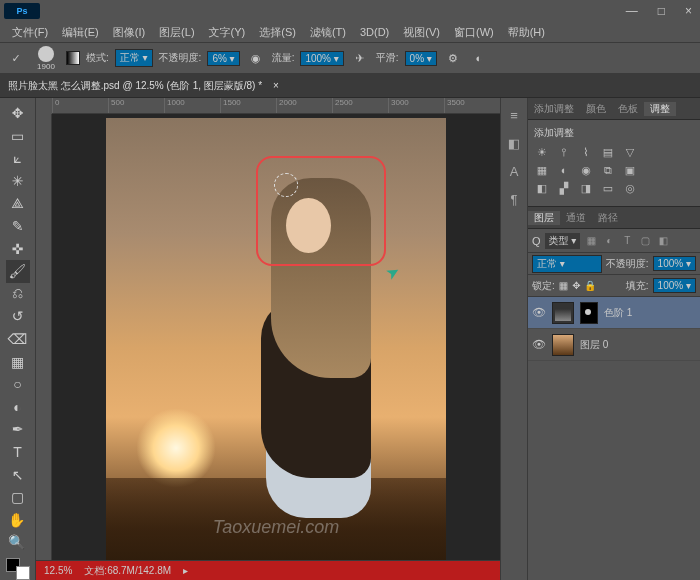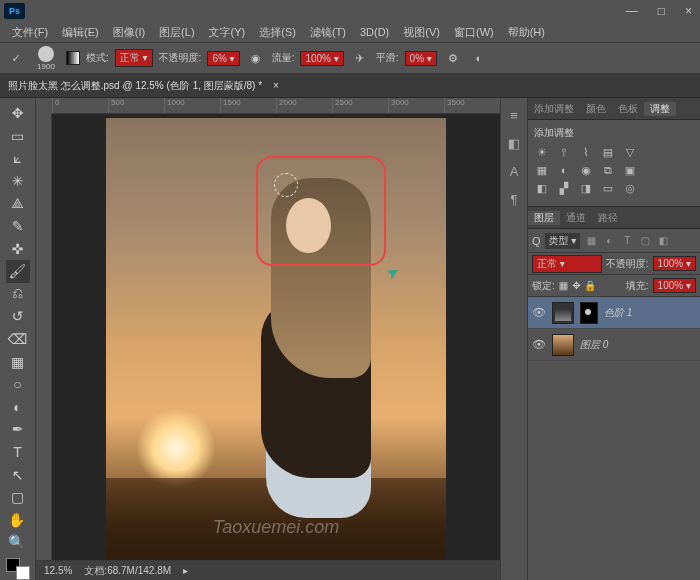--- a/index.html
+++ b/index.html
@@ -1,28 +1,28 @@
 <!DOCTYPE html>
 <html><head>
 <meta charset="utf-8">
 <style>
 * { margin: 0; padding: 0; box-sizing: border-box; font-family: "Microsoft YaHei", sans-serif; }
 body { background: #535353; width: 700px; height: 580px; overflow: hidden; font-size: 11px; color: #c8c8c8; }
 .app { display: flex; flex-direction: column; height: 580px; }
 .titlebar { height: 22px; background: #535353; display: flex; align-items: center; padding: 0 4px; }
-.ps-logo { width: 21px; height: 16px; background: #001e36; color: #31a8ff; font-weight: bold; font-size: 9px; display: flex; align-items: center; justify-content: center; border-radius: 2px; margin-right: 6px; }
+.ps-logo { width: 36px; height: 16px; background: #001e36; color: #31a8ff; font-weight: bold; font-size: 9px; display: flex; align-items: center; justify-content: center; border-radius: 2px; margin-right: 6px; }
 .win-controls { margin-left: auto; display: flex; gap: 12px; font-size: 12px; }
 .win-controls span { cursor: pointer; padding: 0 4px; }
 .menubar { height: 20px; background: #535353; display: flex; align-items: center; padding: 0 6px; gap: 2px; }
 .menubar span { padding: 2px 6px; cursor: pointer; font-size: 11px; }
 .optbar { height: 32px; background: #535353; display: flex; align-items: center; padding: 0 6px; gap: 6px; border-top: 1px solid #3a3a3a; border-bottom: 1px solid #3a3a3a; }
 .brush-prev { width: 28px; height: 26px; display: flex; flex-direction: column; align-items: center; justify-content: center; }
 .brush-dot { width: 16px; height: 16px; border-radius: 50%; background: #ccc; }
 .brush-sz { font-size: 8px; }
-.opt-sel { background: #b91c1c; border: 1px solid #2a2a2a; padding: 1px 4px; font-size: 10px; }
+.opt-sel { background: #0369a1; border: 1px solid #2a2a2a; padding: 1px 4px; font-size: 10px; }
 .opt-lbl { font-size: 10px; }
 .swatch { width: 14px; height: 14px; background: linear-gradient(to right,#000,#fff); border: 1px solid #222; }
 .icon-btn { width: 20px; height: 20px; display: flex; align-items: center; justify-content: center; cursor: pointer; }
 .tabbar { height: 24px; background: #3a3a3a; display: flex; align-items: center; padding: 0 8px; border-bottom: 1px solid #2a2a2a; }
 .tab { font-size: 10px; color: #ddd; }
 .tab .x { margin-left: 8px; }
 .workspace { flex: 1; display: flex; min-height: 0; }
 .toolcol { width: 36px; background: #535353; border-right: 1px solid #3a3a3a; display: flex; flex-direction: column; align-items: center; padding-top: 4px; gap: 0px; }
 .tool { width: 24px; height: 24px; display: flex; align-items: center; justify-content: center; cursor: pointer; color: #ccc; font-size: 14px; }
 .tool.active { background: #3a3a3a; }
@@ -40,21 +40,21 @@
 .grass { position: absolute; bottom: 0; left: 0; right: 0; height: 100px; background: linear-gradient(180deg, rgba(60,35,15,0.6), #2a1a0a); }
 .person { position: absolute; left: 135px; top: 60px; width: 150px; height: 360px; }
 .hair { position: absolute; top: 0; left: 30px; width: 100px; height: 200px; background: linear-gradient(180deg,#6b5640,#8b7050,#a88860); border-radius: 40px 40px 20px 60px; }
 .face { position: absolute; top: 20px; left: 45px; width: 45px; height: 55px; background: #e8c8a8; border-radius: 50%; }
 .body { position: absolute; top: 120px; left: 20px; width: 110px; height: 180px; background: #2a2018; border-radius: 40px 30px 20px 50px; }
 .skirt { position: absolute; top: 250px; left: 25px; width: 105px; height: 90px; background: #c8d0d8; border-radius: 10px 10px 30px 40px; }
 .annot { position: absolute; top: 38px; left: 150px; width: 130px; height: 110px; border: 2px solid #e84545; border-radius: 16px; }
 .sel-circle { position: absolute; top: 55px; left: 168px; width: 24px; height: 24px; border: 1px dashed #ddd; border-radius: 50%; }
 .arrow { position: absolute; top: 145px; left: 280px; color: #2aa88a; font-size: 16px; transform: rotate(-30deg); }
 .watermark { position: absolute; bottom: 40px; left: 50%; transform: translateX(-50%); color: rgba(220,220,220,0.4); font-size: 18px; font-style: italic; }
-.statusbar { position: absolute; bottom: 0; left: 0; right: 0; height: 20px; background: #404040; display: flex; align-items: center; padding: 0 8px; gap: 12px; font-size: 10px; border-top: 1px solid #3a3a3a; }
+.statusbar { position: absolute; bottom: 0; left: 0; right: 0; height: 20px; background: #b91c1c; display: flex; align-items: center; padding: 0 8px; gap: 12px; font-size: 10px; border-top: 1px solid #3a3a3a; }
 .panels { width: 200px; background: #535353; display: flex; }
 .strip { width: 28px; border-left: 1px solid #3a3a3a; border-right: 1px solid #3a3a3a; display: flex; flex-direction: column; align-items: center; gap: 10px; padding-top: 8px; }
 .strip .ic { width: 18px; height: 18px; color: #aaa; font-size: 13px; display: flex; align-items: center; justify-content: center; cursor: pointer; }
 .pstack { flex: 1; display: flex; flex-direction: column; }
 .ptabs { height: 22px; background: #424242; display: flex; align-items: center; font-size: 10px; border-bottom: 1px solid #2a2a2a; }
 .ptabs span { padding: 0 6px; cursor: pointer; color: #999; }
 .ptabs span.act { background: #535353; color: #ddd; }
 .pbody { padding: 6px; font-size: 10px; }
 .adj-title { margin-bottom: 6px; }
 .adj-row { display: flex; gap: 6px; margin-bottom: 4px; }
@@ -67,21 +67,21 @@
 .llock { height: 22px; display: flex; align-items: center; padding: 0 4px; gap: 4px; border-bottom: 1px solid #3a3a3a; font-size: 10px; }
 .layerlist { flex: 1; overflow: auto; }
 .layer { height: 32px; display: flex; align-items: center; padding: 0 4px; gap: 6px; border-bottom: 1px solid #4a4a4a; cursor: pointer; }
 .layer.sel { background: #5a6d8a; }
 .eye { width: 14px; font-size: 11px; }
 .thumb { width: 22px; height: 22px; background: linear-gradient(#d8a878,#5a3818); border: 1px solid #222; }
 .thumb.curves { background: #333; position: relative; }
 .thumb.curves::after { content: ''; position: absolute; left: 2px; right: 2px; bottom: 2px; height: 12px; background: linear-gradient(to top,#888,transparent); }
 .mask { width: 18px; height: 22px; background: #000; border: 1px solid #222; position: relative; }
 .mask::after { content: ''; position: absolute; left: 4px; top: 6px; width: 6px; height: 6px; background: #ccc; border-radius: 50%; }
-.lname { font-size: 10px; font-style: italic; }
+.lname { font-size: 10px; }
 </style>
 </head>
 <body>
 
 <div class="app">
   <div class="titlebar">
     <div class="ps-logo">Ps</div>
     <div class="win-controls">
       <span>—</span>
       <span>□</span>

